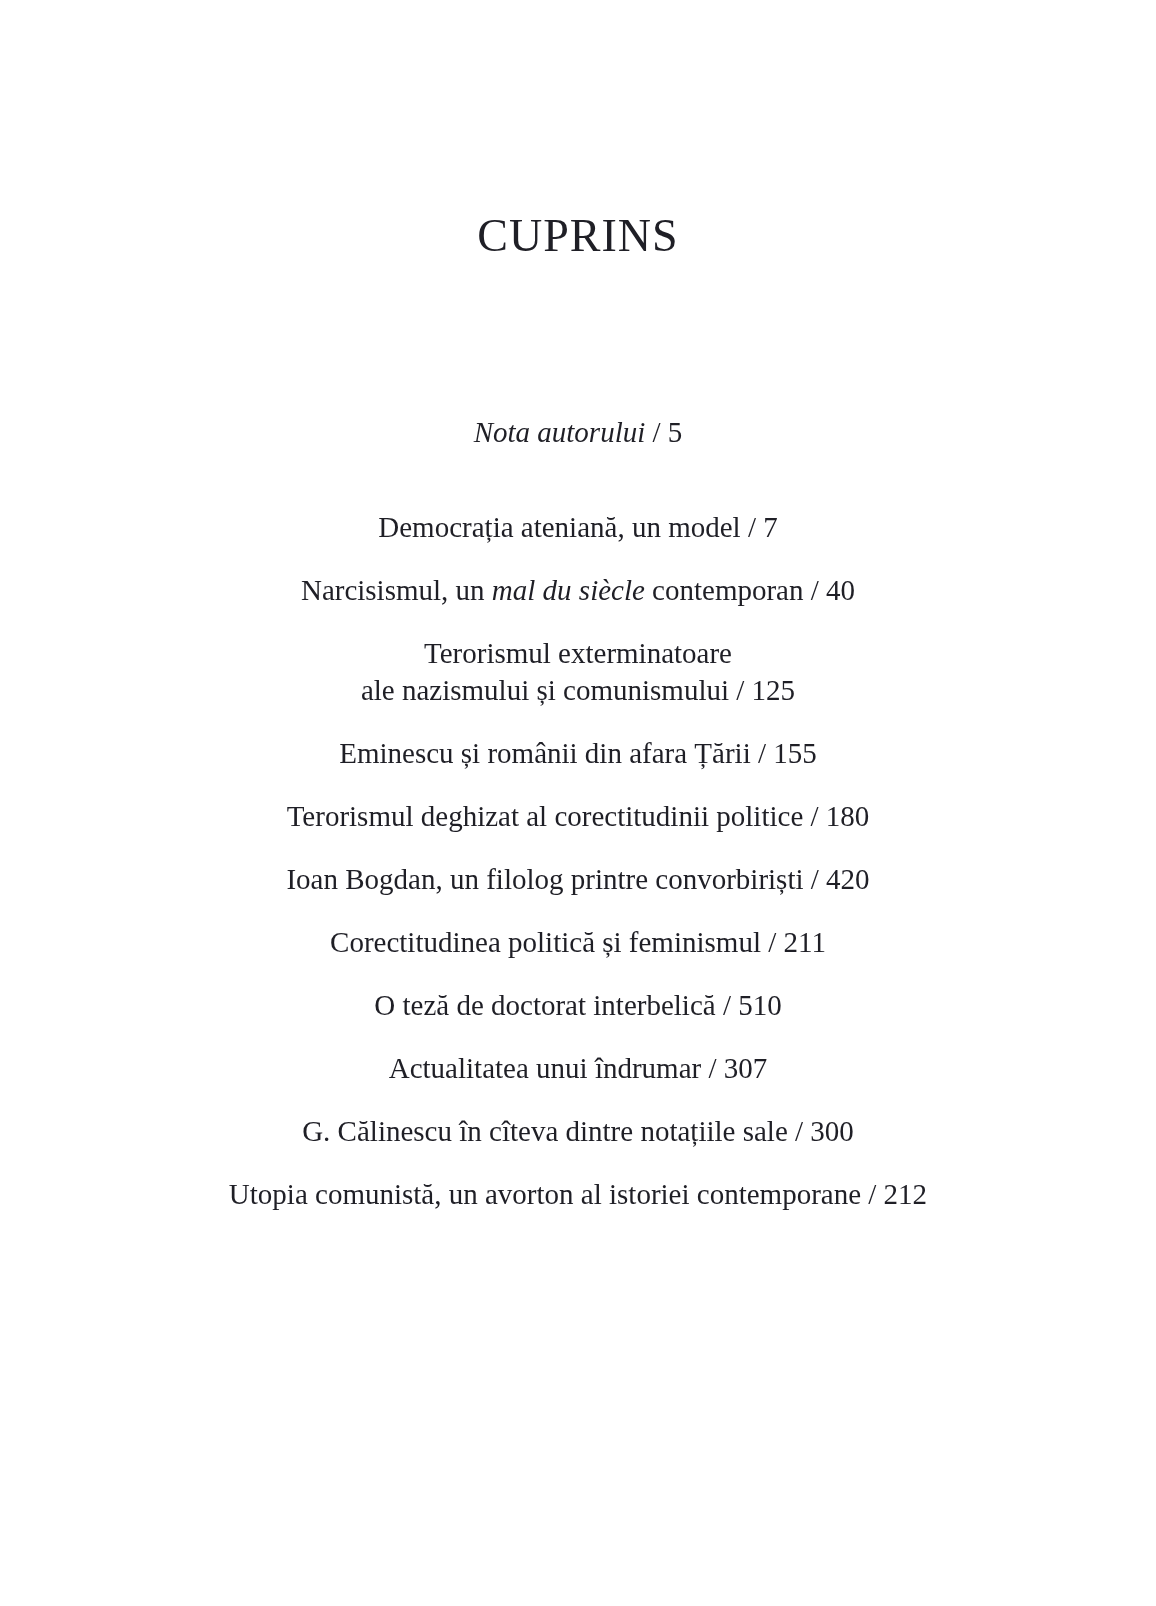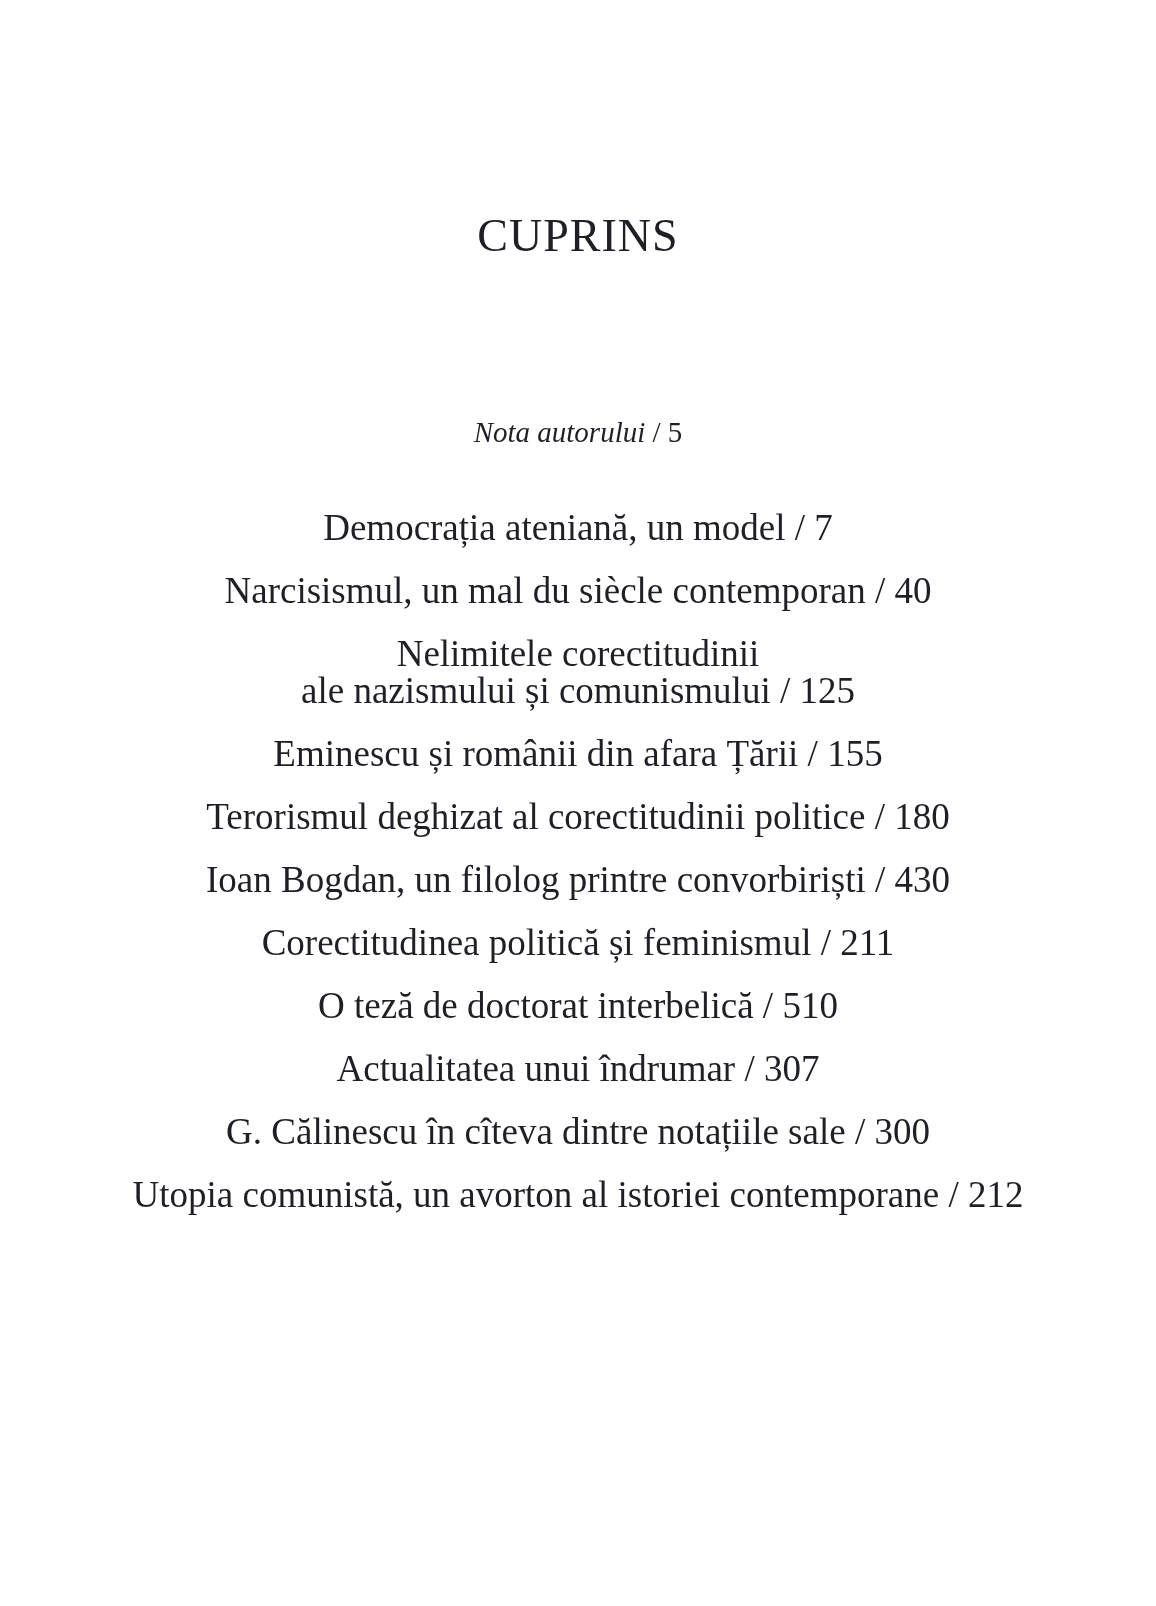--- a/index.html
+++ b/index.html
@@ -31,51 +31,52 @@
   }
   .author-note .em {
     font-style: italic;
     margin-top: 40px;
   }
   .toc-list {
     margin-top: 58px;
   }
   .toc-entry {
     margin: 26px 0 0 0;
-    font-size: 37px;
+    font-size: 29px;
     line-height: 37px;
   }
   .toc-entry:first-child {
     margin-top: 0;
   }
   .toc-entry .em {
+    font-style: italic;
   }
 </style>
 </head>
 <body>
 
 <div class="page">
 
   <h1 class="doc-title">CUPRINS</h1>
 
   <p class="author-note"><span class="em">Nota autorului</span><span> / 5</span></p>
 
   <div class="toc-list">
 
     <p class="toc-entry"><span>Democrația ateniană, un model / 7</span></p>
 
     <p class="toc-entry"><span>Narcisismul, un </span><span class="em">mal du siècle</span><span> contemporan / 40</span></p>
 
-    <p class="toc-entry"><span>Nelimitele corectitudinii</span><br><span>ale nazismului și comunismului / 125</span></p>
+    <p class="toc-entry"><span>Terorismul exterminatoare</span><br><span>ale nazismului și comunismului / 125</span></p>
 
     <p class="toc-entry"><span>Eminescu și românii din afara Țării / 155</span></p>
 
     <p class="toc-entry"><span>Terorismul deghizat al corectitudinii politice / 180</span></p>
 
-    <p class="toc-entry"><span>Ioan Bogdan, un filolog printre convorbiriști / 430</span></p>
+    <p class="toc-entry"><span>Ioan Bogdan, un filolog printre convorbiriști / 420</span></p>
 
     <p class="toc-entry"><span>Corectitudinea politică și feminismul / 211</span></p>
 
     <p class="toc-entry"><span>O teză de doctorat interbelică / 510</span></p>
 
     <p class="toc-entry"><span>Actualitatea unui îndrumar / 307</span></p>
 
 
 
     <p class="toc-entry"><span>G. Călinescu în cîteva dintre notațiile sale / 300</span></p>

